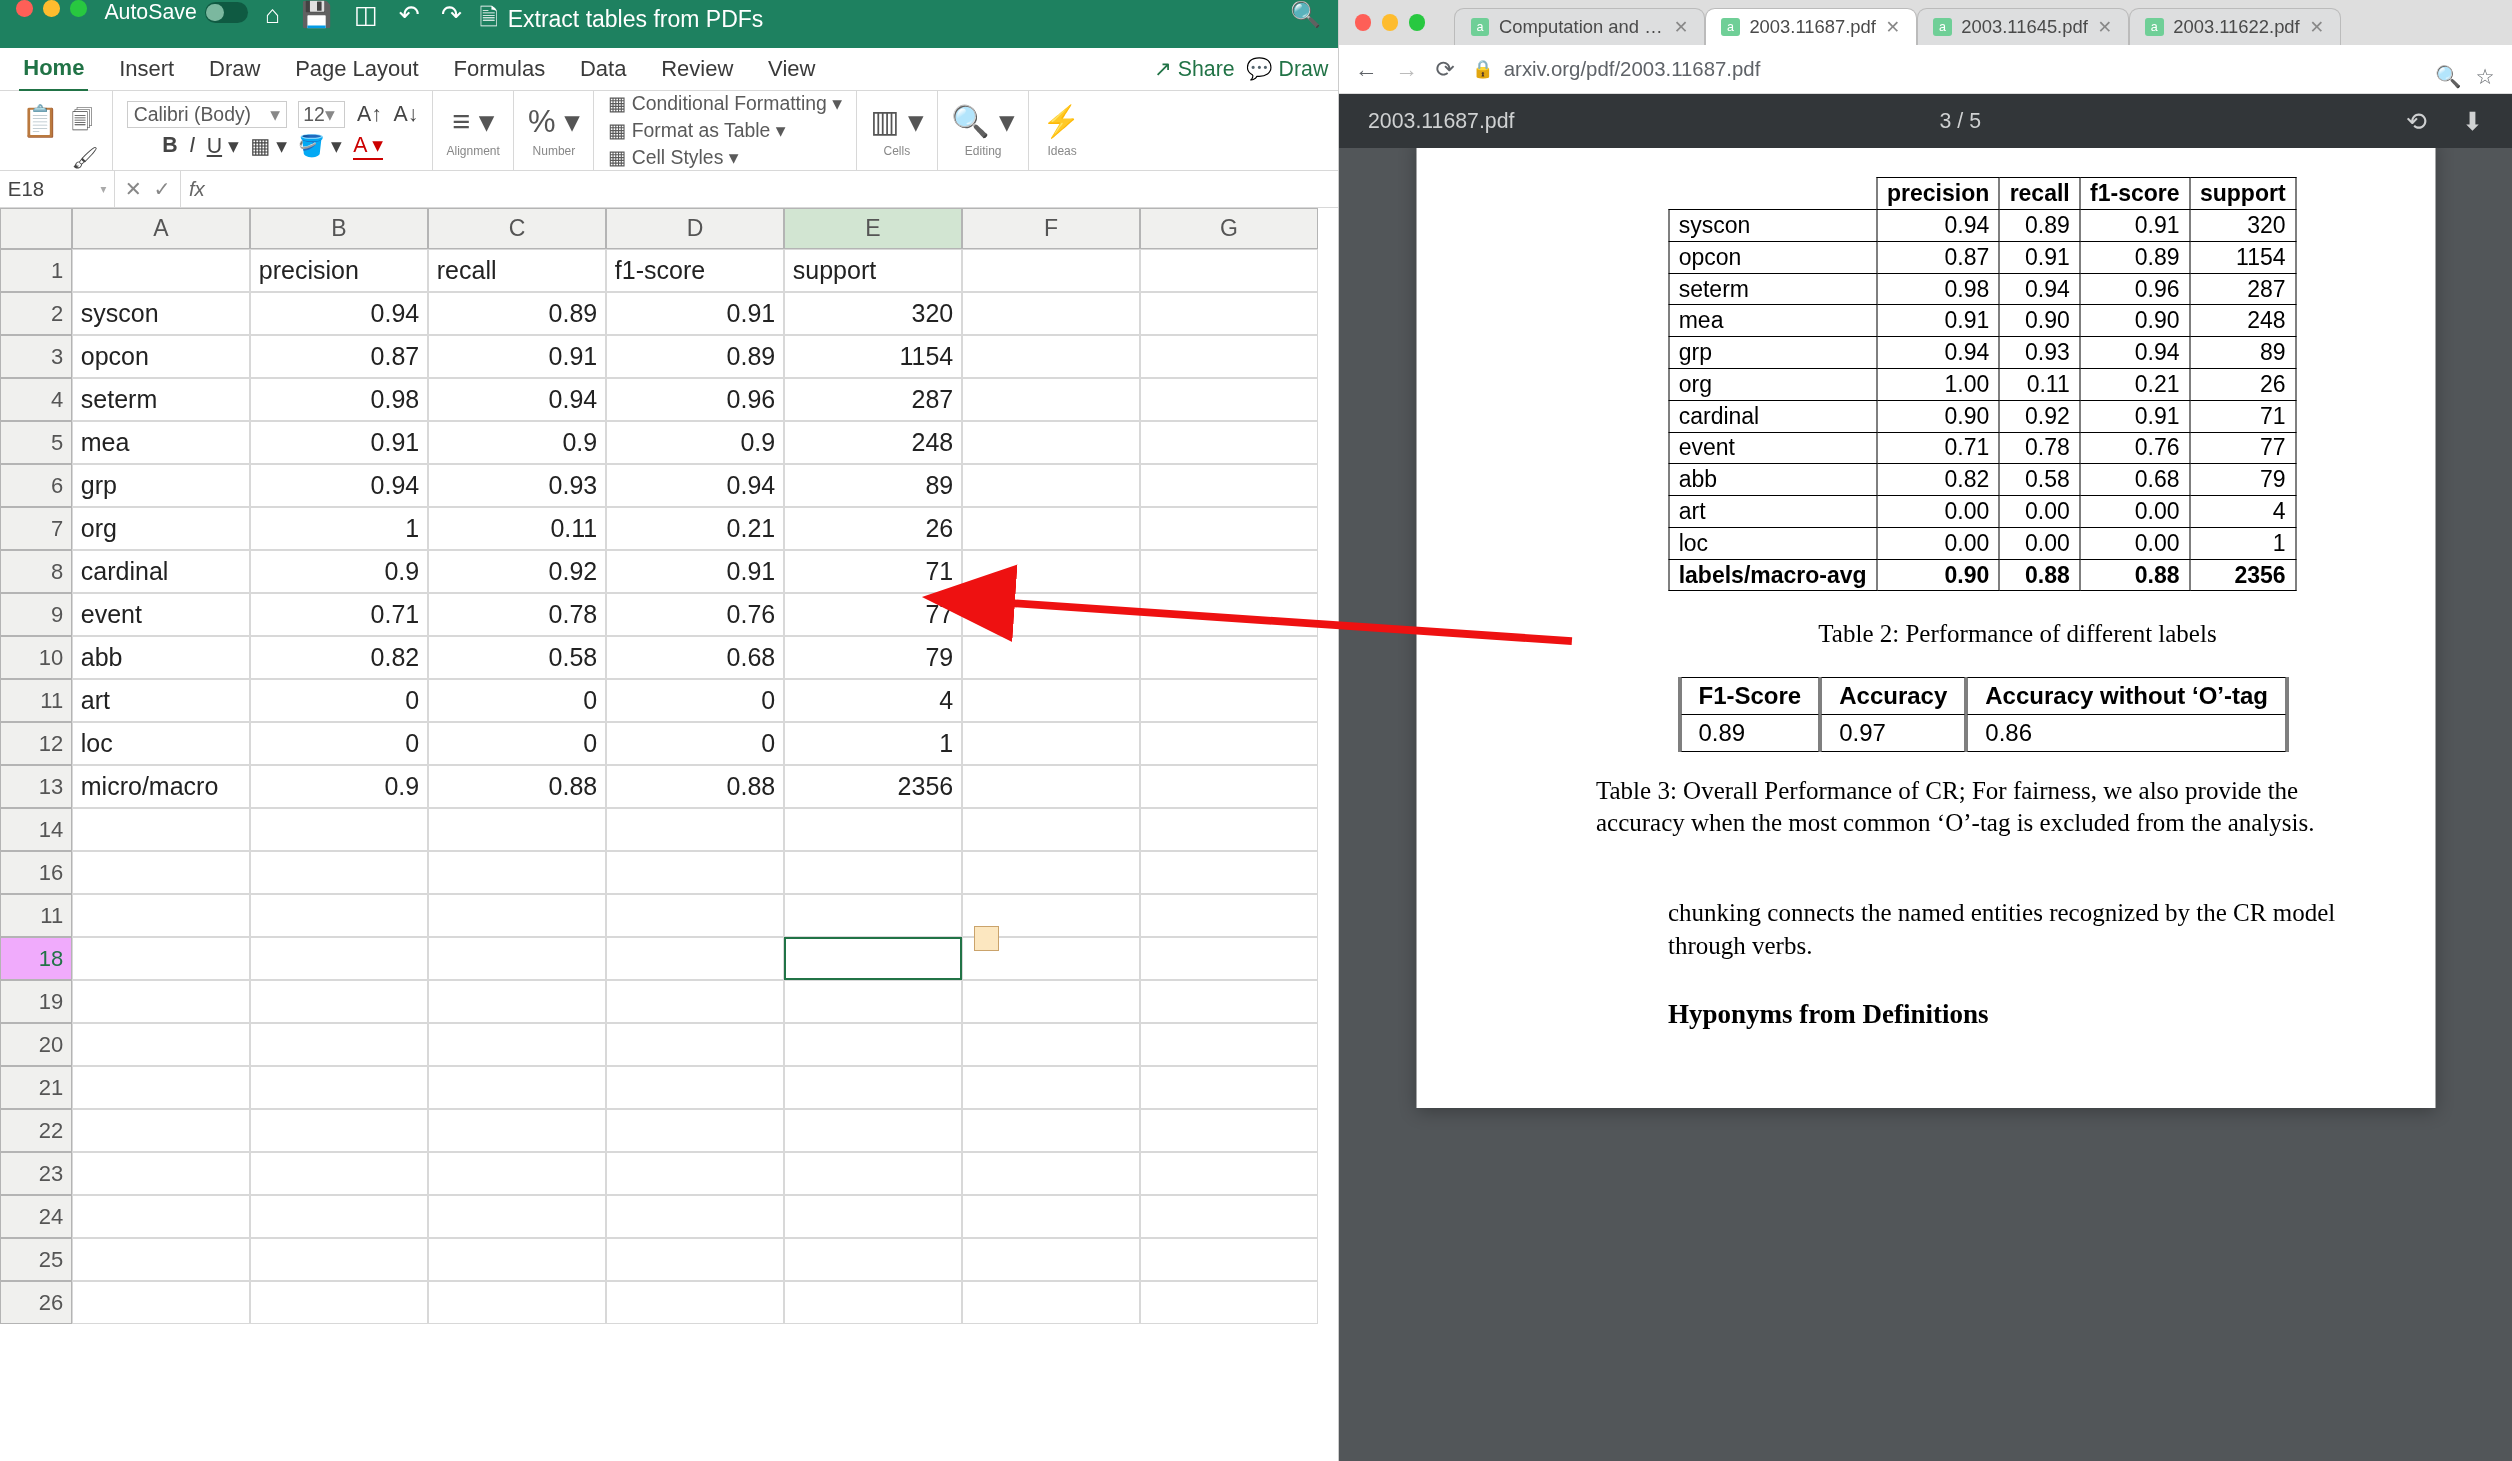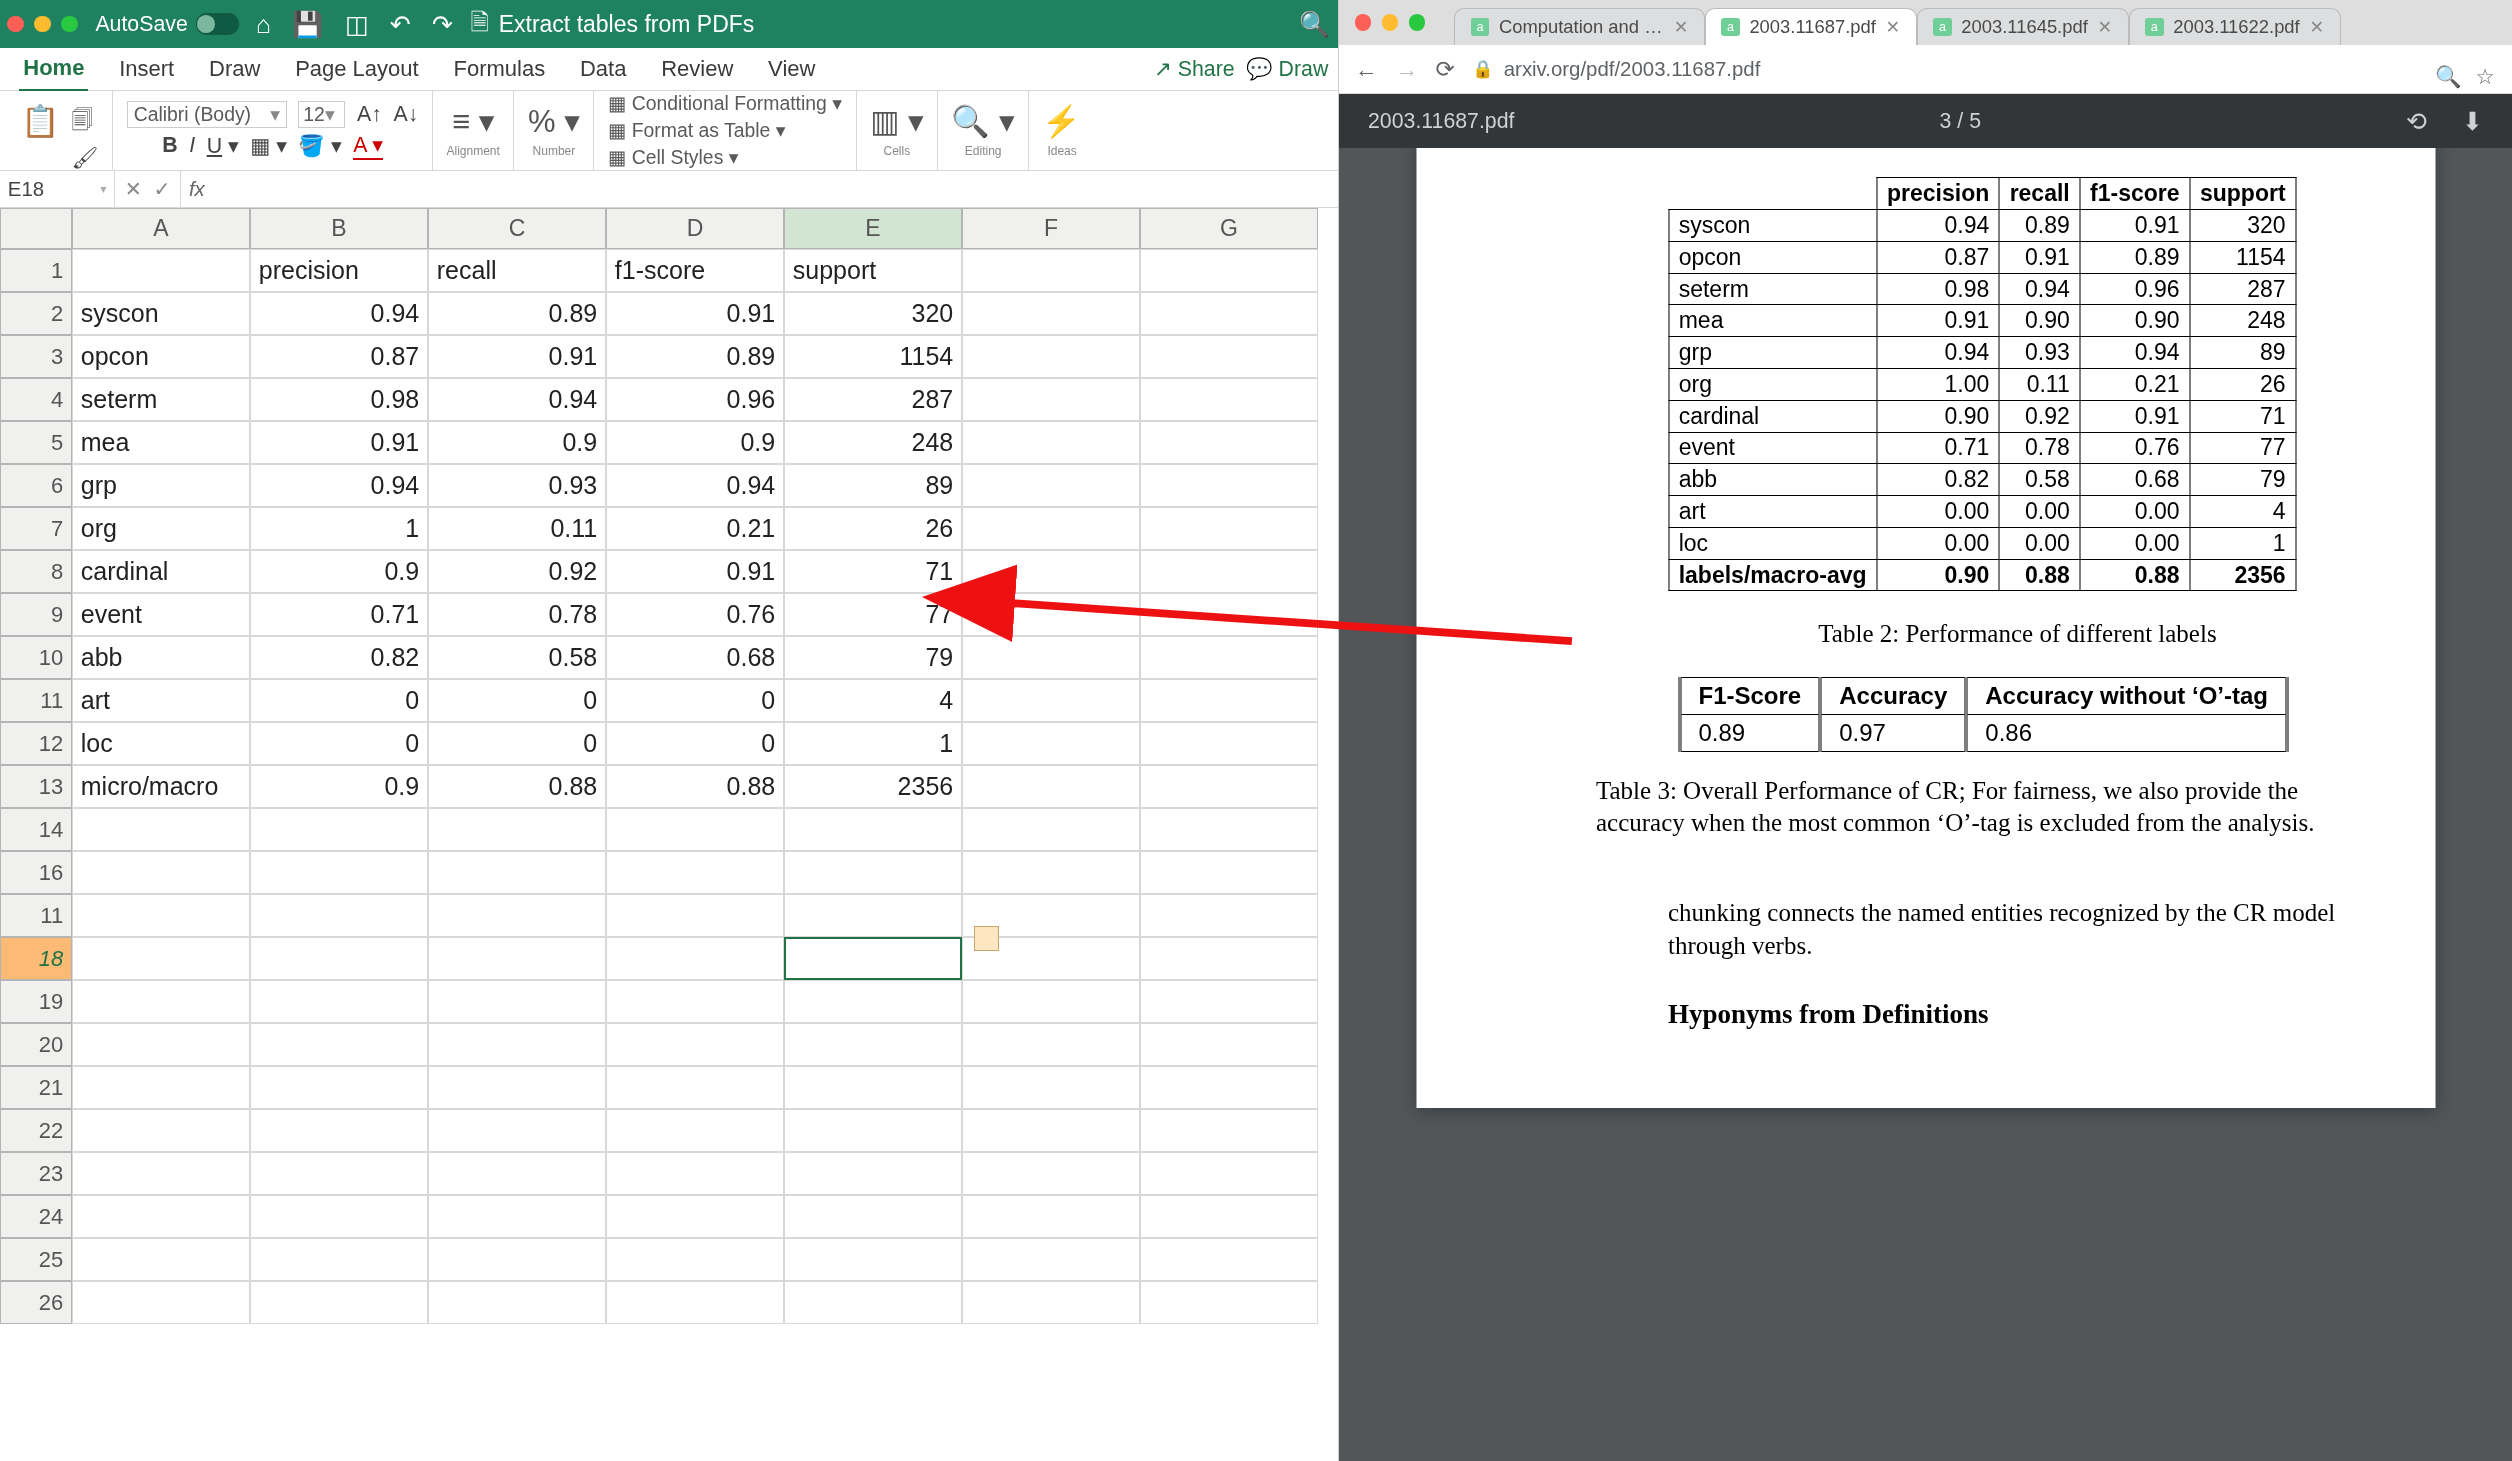--- a/index.html
+++ b/index.html
@@ -20,21 +20,21 @@
   * { box-sizing:border-box; font-family:-apple-system, BlinkMacSystemFont, "Segoe UI", Arial, sans-serif; }
   body { margin:0; width:2512px; height:1461px; overflow:hidden; background:#fff; }
 
   .desktop { display:flex; width:100%; height:100%; }
 
   
   .excel { flex:0 0 1339px; display:flex; flex-direction:column; height:100%; border-right:1px solid #ccc; }
 
   .excel-titlebar {
     background:var(--excel-titlebar); color:#fff; height:48px;
-    display:flex; align-items:center; gap:17.5px; padding:0 7px; font-size:23px;
+    display:flex; align-items:flex-start; gap:17.5px; padding:0 16px; font-size:23px;
   }
   .traffic { display:flex; gap:10.7px; }
   .traffic span { width:16.5px; height:16.5px; border-radius:50%; display:inline-block; }
   .traffic .r{background:#fe5f57;} .traffic .y{background:#febc2e;} .traffic .g{background:#28c840;}
 
   .excel-titlebar .autosave { display:flex; align-items:center; gap:7.8px; font-size:21.3px;}
   .excel-titlebar .toggle { width:43px; height:21.3px; border-radius:10.7px; background:#0f5a42; position:relative; }
   .excel-titlebar .toggle::after{content:"";position:absolute;left:1.9px;top:1.9px;width:17.5px;height:17.5px;border-radius:50%;background:#7bb89f;}
   .excel-titlebar .quick { display:flex; gap:21.3px; align-items:center; font-size:25px;}
   .excel-titlebar .title { display:flex; align-items:center; gap:9.7px; font-size:23px;}
@@ -81,21 +81,21 @@
   .col-header {
     flex:0 0 178px; background:var(--col-hdr); border:1px solid var(--grid-line-dark);
     display:flex; align-items:center; justify-content:center; color:#555; font-size:23px;
   }
   .grid-body { flex:1; display:flex; flex-direction:column; }
   .row { display:flex; height:43px; }
   .row-header {
     flex:0 0 72px; background:var(--row-hdr); border:1px solid var(--grid-line-dark);
     display:flex; align-items:center; justify-content:flex-end; padding-right:7.8px; color:#555; font-size:22px;
   }
-  .row-header.sel{background:#fdba74;color:#217346;font-style:italic;}
+  .row-header.sel{background:#f0abfc;color:#217346;}
   .cell {
     flex:0 0 178px; border:1px solid var(--grid-line);
     display:flex; align-items:center; padding:0 7.8px; font-size:25px; color:#222;
     background:#fff; overflow:hidden; white-space:nowrap;
   }
   .cell.right{justify-content:flex-end;}
   .cell.selected{border:2.9px solid var(--excel-green);flex:0 0 178px;}
   .paste-badge{
     position:absolute; width:25px; height:25px; border:1px solid #caa36b; background:#fce7c0;
   }

